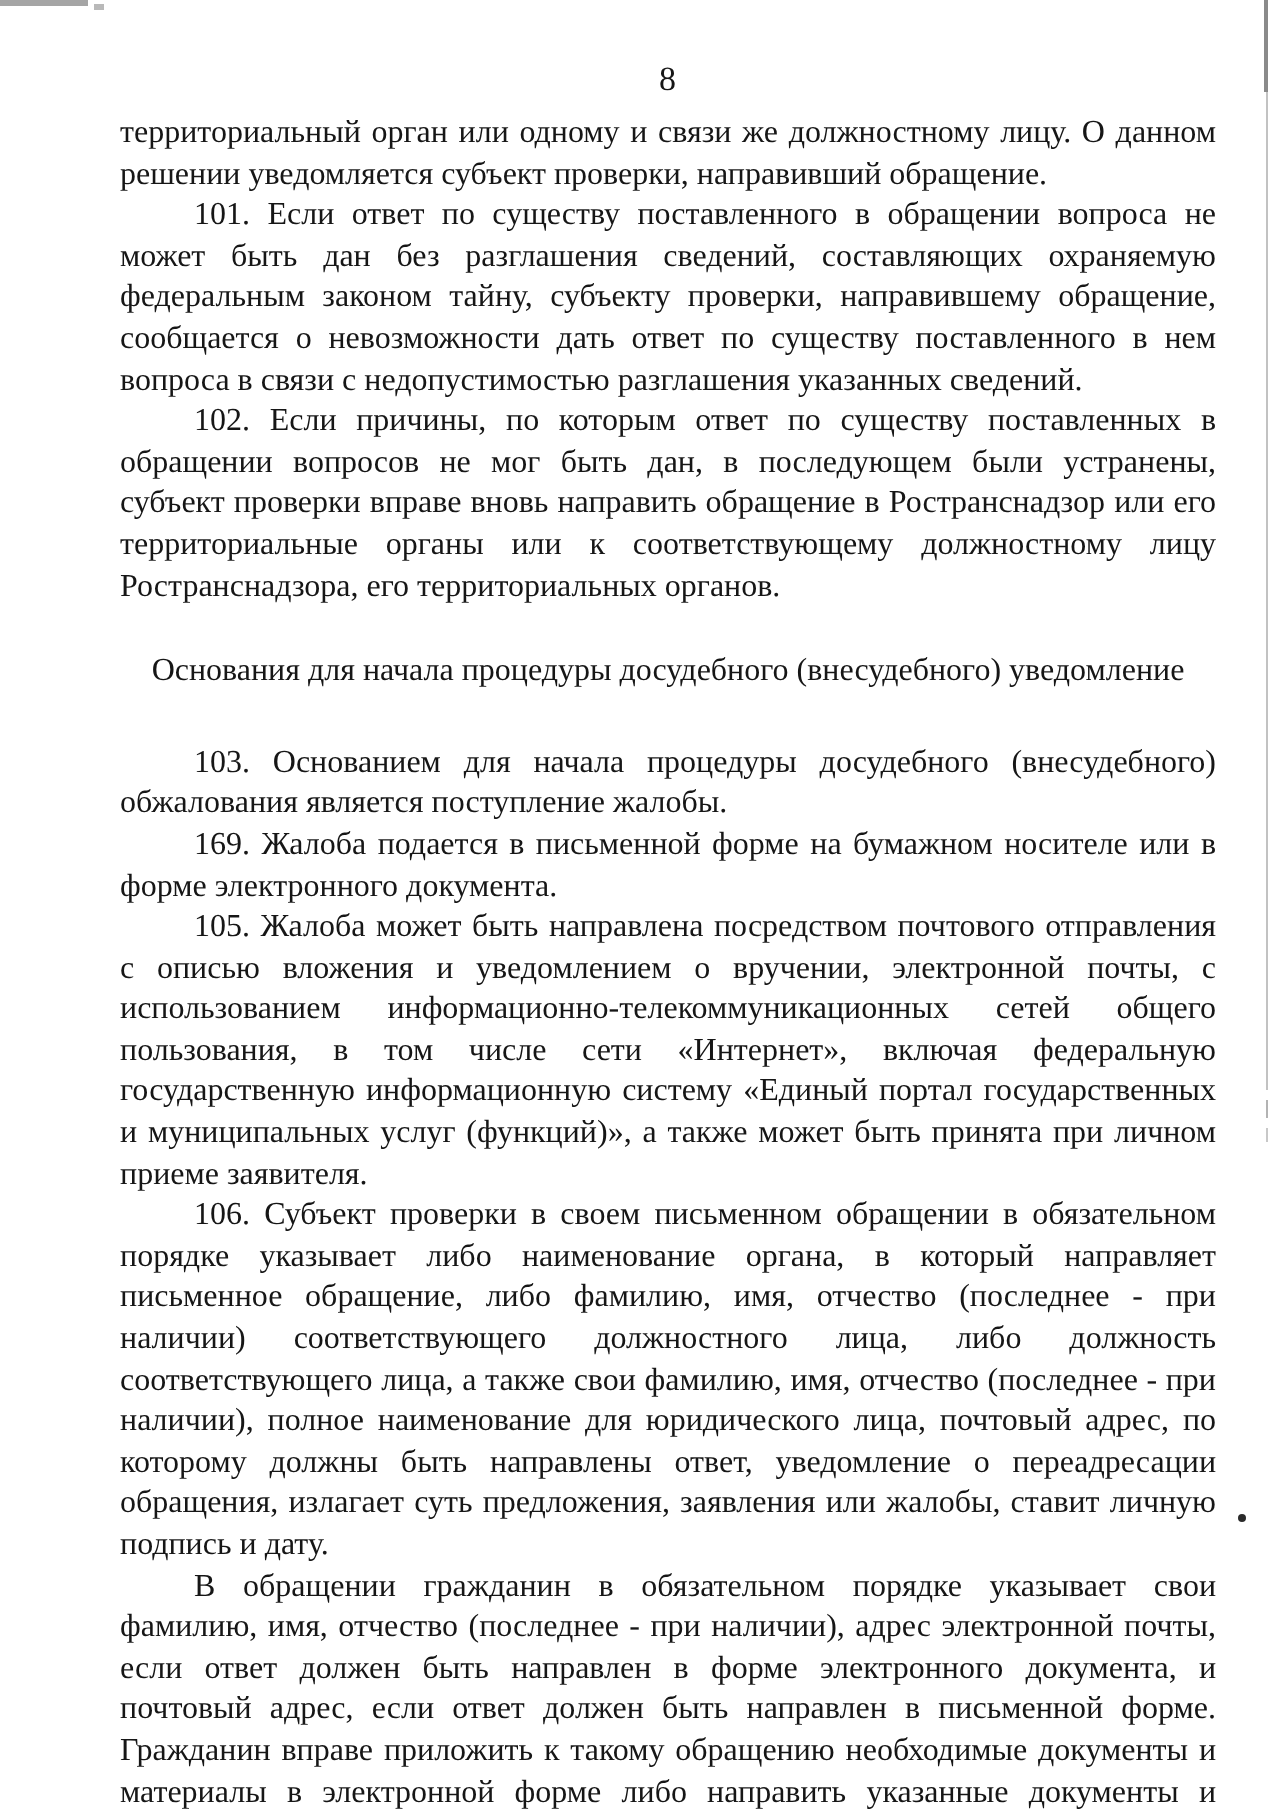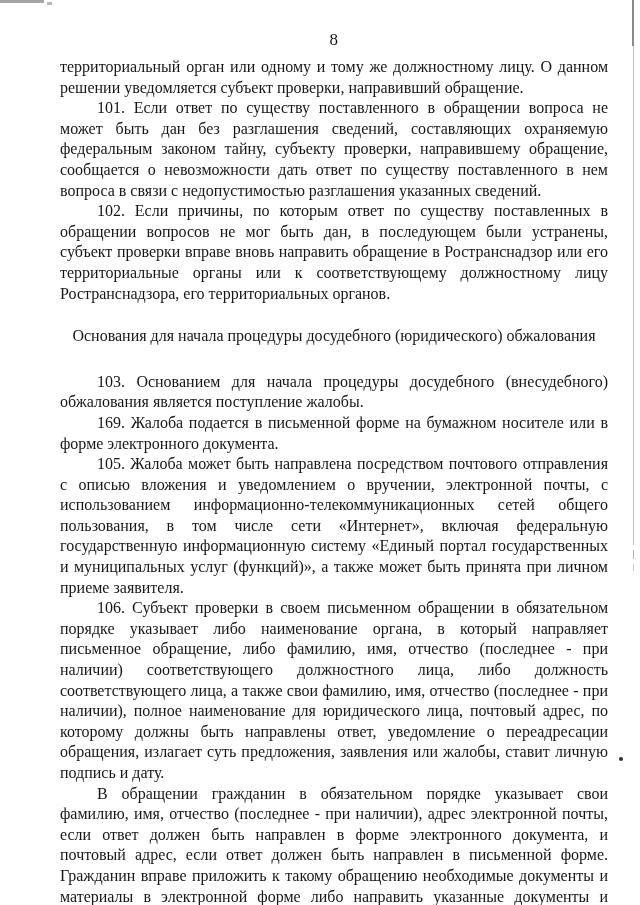--- a/index.html
+++ b/index.html
@@ -66,22 +66,22 @@
 <div class="artifact tl-dash"></div>
 <div class="artifact re-dark"></div>
 <div class="artifact re-line"></div>
 <div class="artifact re-dash1"></div>
 <div class="artifact re-dash2"></div>
 <div class="artifact dot"></div>
 
 <div class="page-number">8</div>
 
 <div class="doc-body">
-    <p class="para no-indent">территориальный орган или одному и тому же должностному лицу. О данном решении уведомляется субъект проверки, направивший обращение.</p>
+    <p class="para no-indent">территориальный орган или одному и связи же должностному лицу. О данном решении уведомляется субъект проверки, направивший обращение.</p>
     <p class="para">101. Если ответ по существу поставленного в обращении вопроса не может быть дан без разглашения сведений, составляющих охраняемую федеральным законом тайну, субъекту проверки, направившему обращение, сообщается о невозможности дать ответ по существу поставленного в нем вопроса в связи с недопустимостью разглашения указанных сведений.</p>
     <p class="para">102. Если причины, по которым ответ по существу поставленных в обращении вопросов не мог быть дан, в последующем были устранены, субъект проверки вправе вновь направить обращение в Ространснадзор или его территориальные органы или к соответствующему должностному лицу Ространснадзора, его территориальных органов.</p>
-    <div class="heading">Основания для начала процедуры досудебного (юридического) обжалования</div>
+    <div class="heading">Основания для начала процедуры досудебного (внесудебного) уведомление</div>
     <p class="para">103. Основанием для начала процедуры досудебного (внесудебного) обжалования является поступление жалобы.</p>
     <p class="para">169. Жалоба подается в письменной форме на бумажном носителе или в форме электронного документа.</p>
     <p class="para">105. Жалоба может быть направлена посредством почтового отправления с описью вложения и уведомлением о вручении, электронной почты, с использованием информационно-телекоммуникационных сетей общего пользования, в том числе сети «Интернет», включая федеральную государственную информационную систему «Единый портал государственных и муниципальных услуг (функций)», а также может быть принята при личном приеме заявителя.</p>
     <p class="para">106. Субъект проверки в своем письменном обращении в обязательном порядке указывает либо наименование органа, в который направляет письменное обращение, либо фамилию, имя, отчество (последнее - при наличии) соответствующего должностного лица, либо должность соответствующего лица, а также свои фамилию, имя, отчество (последнее - при наличии), полное наименование для юридического лица, почтовый адрес, по которому должны быть направлены ответ, уведомление о переадресации обращения, излагает суть предложения, заявления или жалобы, ставит личную подпись и дату.</p>
     <p class="para">В обращении гражданин в обязательном порядке указывает свои фамилию, имя, отчество (последнее - при наличии), адрес электронной почты, если ответ должен быть направлен в форме электронного документа, и почтовый адрес, если ответ должен быть направлен в письменной форме. Гражданин вправе приложить к такому обращению необходимые документы и материалы в электронной форме либо направить указанные документы и материалы или их копии в письменной форме.</p>
   </div>
 
 </body></html>

